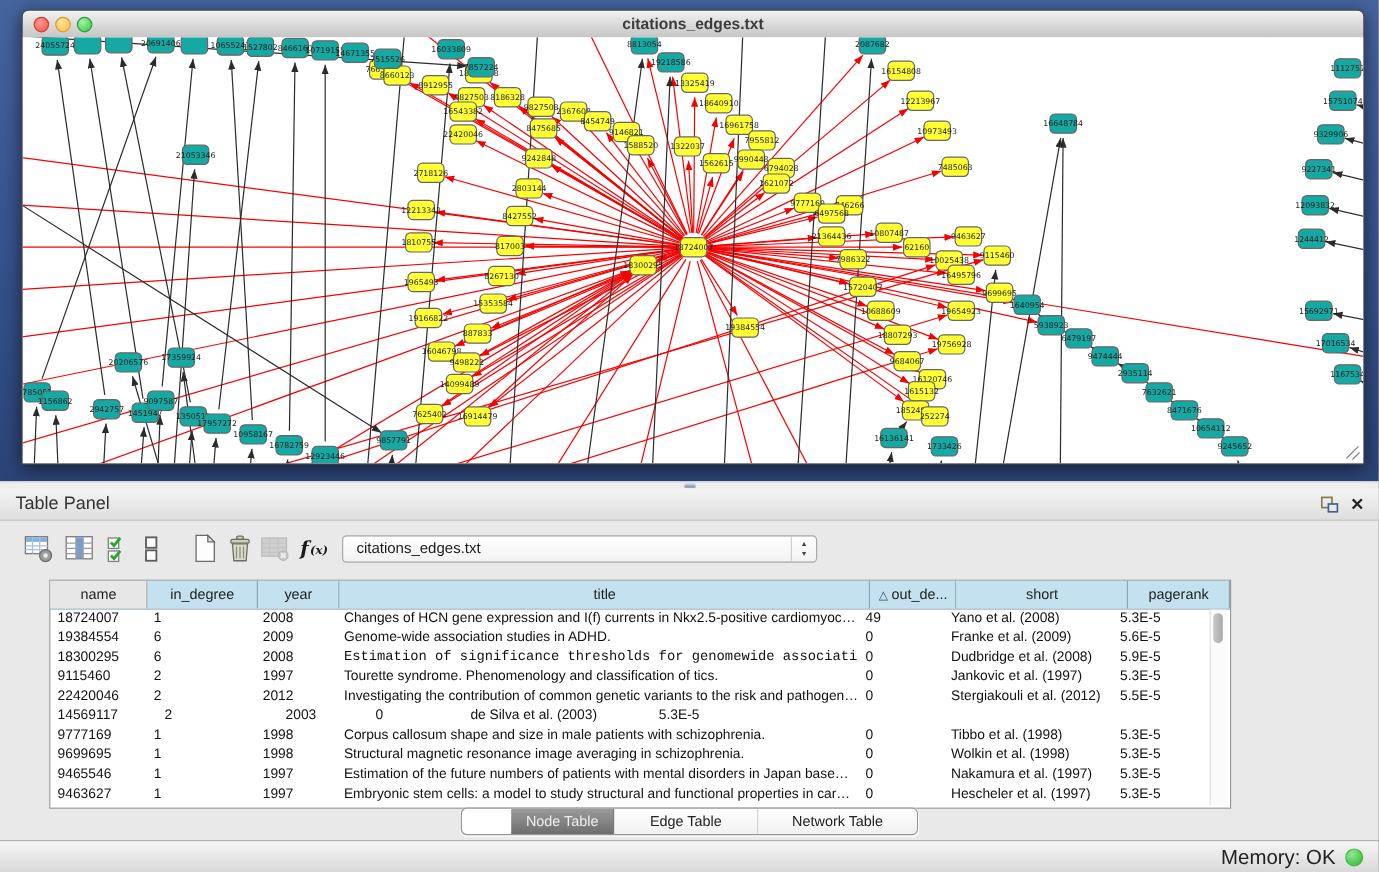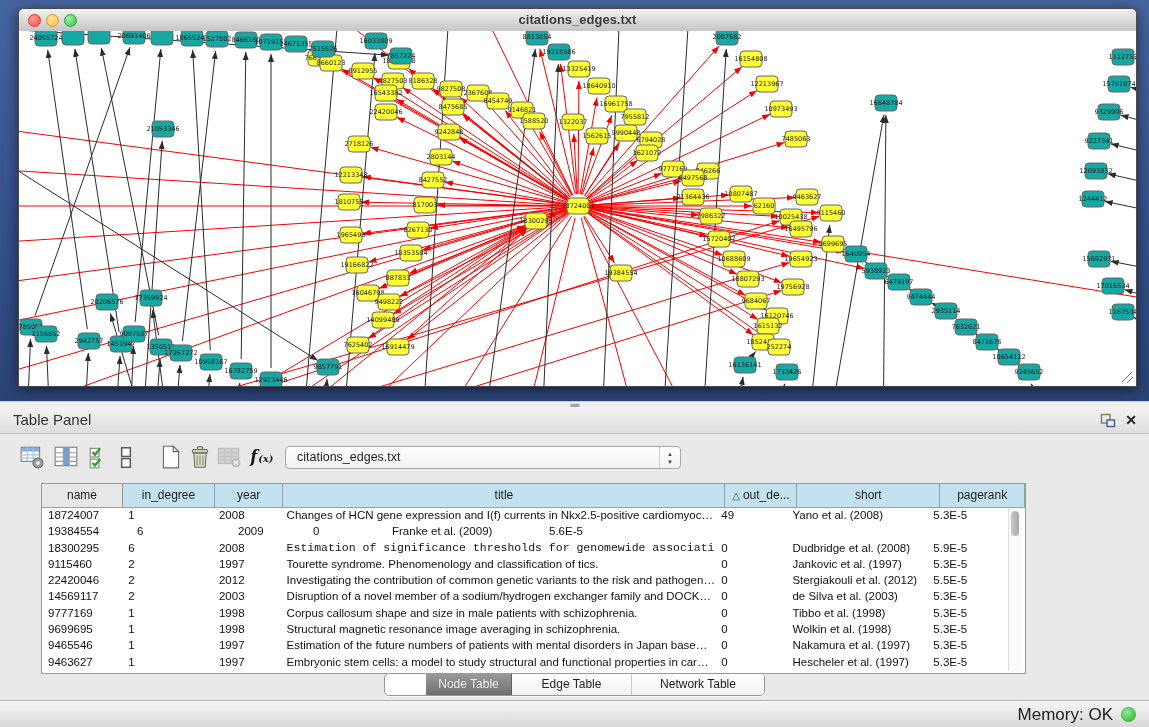--- a/index.html
+++ b/index.html
@@ -848,20 +848,21 @@
             <div class="td" style="width: 75px;">2008</div>
             <div class="td" style="width: 486px;">Changes of HCN gene expression and I(f) currents in Nkx2.5-positive cardiomyoc…</div>
             <div class="td" style="width: 79px;">49</div>
             <div class="td" style="width: 157px;">Yano et al. (2008)</div>
             <div class="td" style="width: 93px;">5.3E-5</div>
           </div>
           <div class="tr">
             <div class="td" style="width: 89px;">19384554</div>
             <div class="td" style="width: 101px;">6</div>
             <div class="td" style="width: 75px;">2009</div>
+            <div class="td" style="width: 486px;">Genome-wide association studies in ADHD.</div>
             <div class="td" style="width: 79px;">0</div>
             <div class="td" style="width: 157px;">Franke et al. (2009)</div>
             <div class="td" style="width: 93px;">5.6E-5</div>
           </div>
           <div class="tr">
             <div class="td" style="width: 89px;">18300295</div>
             <div class="td" style="width: 101px;">6</div>
             <div class="td" style="width: 75px;">2008</div>
             <div class="td" style="width: 486px; font-family: Liberation Mono, monospace;">Estimation of significance thresholds for genomewide association scans.</div>
             <div class="td" style="width: 79px;">0</div>
@@ -874,30 +875,29 @@
             <div class="td" style="width: 75px;">1997</div>
             <div class="td" style="width: 486px;">Tourette syndrome. Phenomenology and classification of tics.</div>
             <div class="td" style="width: 79px;">0</div>
             <div class="td" style="width: 157px;">Jankovic et al. (1997)</div>
             <div class="td" style="width: 93px;">5.3E-5</div>
           </div>
           <div class="tr">
             <div class="td" style="width: 89px;">22420046</div>
             <div class="td" style="width: 101px;">2</div>
             <div class="td" style="width: 75px;">2012</div>
-            <div class="td" style="width: 486px;">Investigating the contribution of common genetic variants to the risk and pathogen…</div>
+            <div class="td" style="width: 486px; text-align: center;">Investigating the contribution of common genetic variants to the risk and pathogen…</div>
             <div class="td" style="width: 79px;">0</div>
             <div class="td" style="width: 157px;">Stergiakouli et al. (2012)</div>
             <div class="td" style="width: 93px;">5.5E-5</div>
           </div>
           <div class="tr">
             <div class="td" style="width: 89px;">14569117</div>
             <div class="td" style="width: 101px;">2</div>
             <div class="td" style="width: 75px;">2003</div>
-            <div class="td" style="width: 486px;">Disruption of a novel member of a sodium/hydrogen exchanger family and DOCK…</div>
             <div class="td" style="width: 79px;">0</div>
             <div class="td" style="width: 157px;">de Silva et al. (2003)</div>
             <div class="td" style="width: 93px;">5.3E-5</div>
           </div>
           <div class="tr">
             <div class="td" style="width: 89px;">9777169</div>
             <div class="td" style="width: 101px;">1</div>
             <div class="td" style="width: 75px;">1998</div>
             <div class="td" style="width: 486px;">Corpus callosum shape and size in male patients with schizophrenia.</div>
             <div class="td" style="width: 79px;">0</div>

